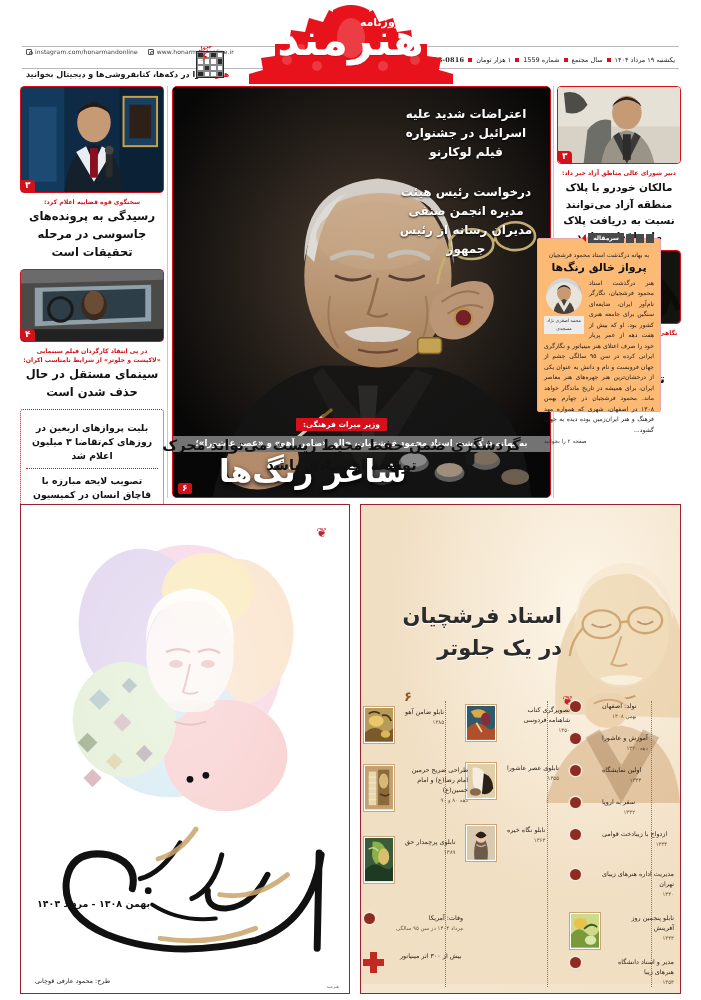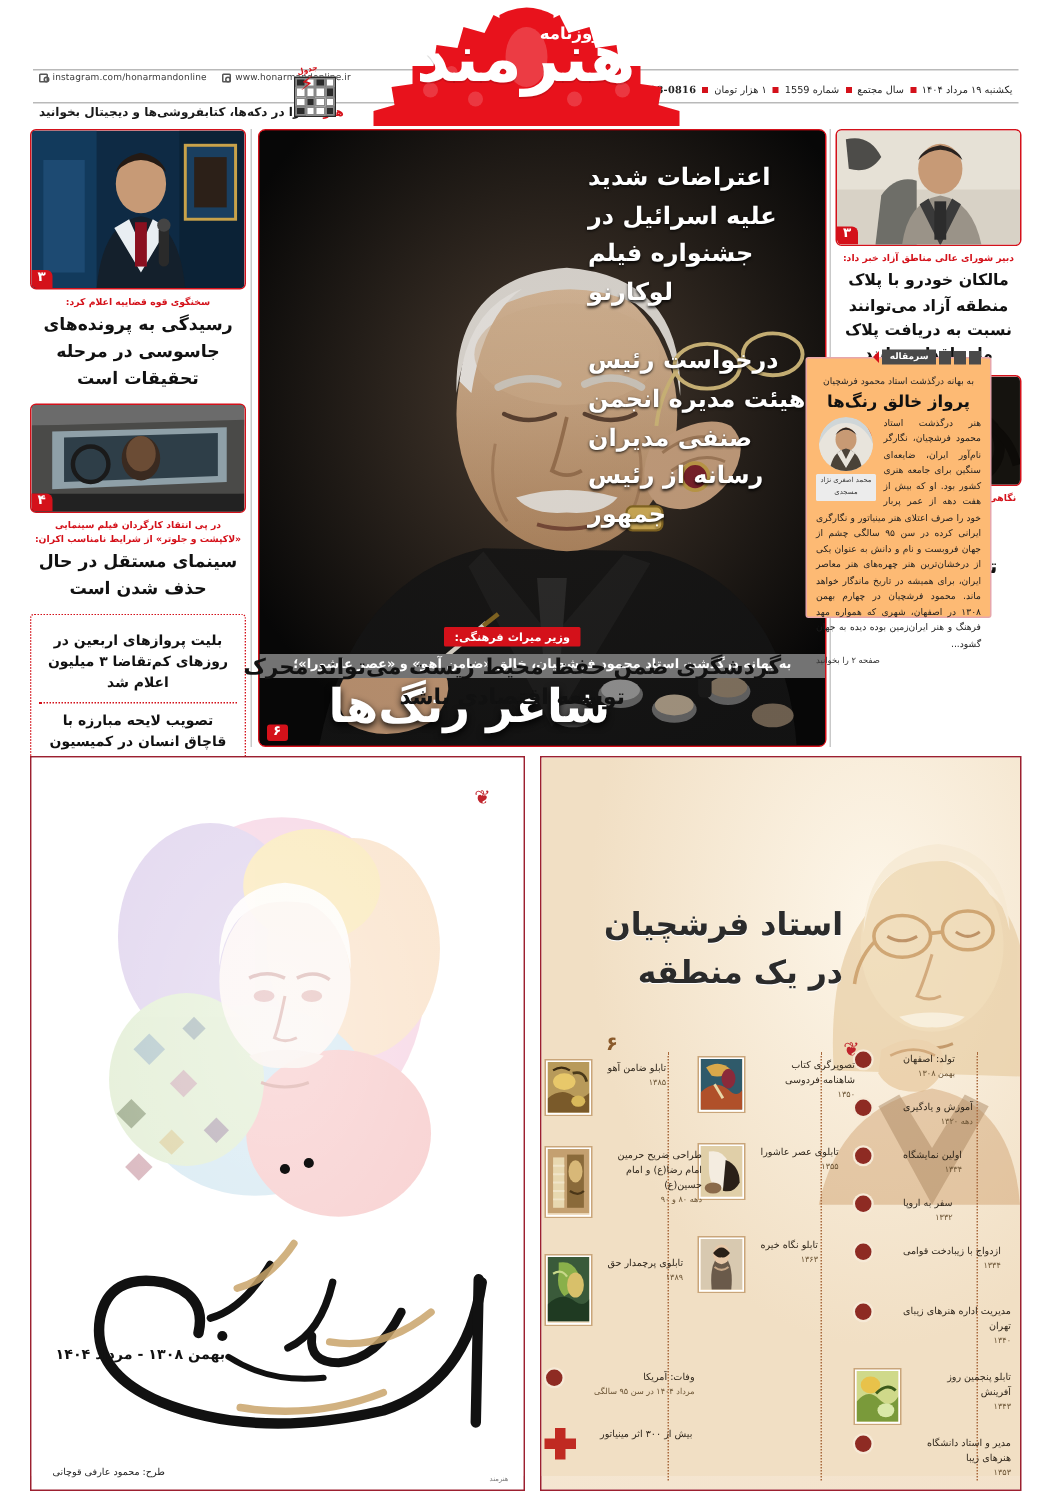--- a/index.html
+++ b/index.html
@@ -86,21 +86,21 @@
     line-height: 1.5; padding: 5px 1px; }
   .dotitem + .dotitem { border-top: 1.2px dotted #d4111a; }
   .dotitem .dk { display: block; color: #d4111a; font-size: 6px; font-weight: 700;
     line-height: 1.45; margin-bottom: 2px; }
 
   
   .main-frame { position: absolute; inset: 0; border: 1.8px solid #d4111a;
     border-radius: 5px; overflow: hidden; background: #000; }
   .main-photo { position: absolute; inset: 0; }
   .teaser { position: absolute; top: 18px; right: 10px; width: 148px; color: #fff;
-    font-size: 16px; font-weight: 700; text-align: left; line-height: 1.6;
+    font-size: 12px; font-weight: 700; text-align: center; line-height: 1.6;
     text-shadow: 0 1px 2px rgba(0,0,0,.9); }
   .teaser .t2 { margin-top: 20px; }
   .mainband { position: absolute; left: 0; right: 0; bottom: 0; }
   .mainband .red { background: #737373; color: #fff; font-size: 8.6px; font-weight: 700;
     text-align: center; padding: 2px 6px 3px; line-height: 1.3; }
   .mainband .big { color: #fff; font-size: 31px; font-weight: 700; text-align: left;
     line-height: 1.15; padding: 2px 0 7px; text-shadow: 0 2px 5px rgba(0,0,0,.95); margin-left: 46px; }
   .mainband .pg { position: absolute; bottom: 3px; left: 5px; background: #d4111a;
     color: #fff; font-size: 9px; font-weight: 700; padding: 0 4px 1px; border-radius: 2px; }
 
@@ -577,35 +577,35 @@
           <path d="M228 196 Q252 182 268 196 Q274 214 256 224 Q234 226 226 212Z" fill="#e8c99e"></path>
           <path d="M234 200 Q250 192 264 200" stroke="#c49058" stroke-width="1.8" fill="none"></path>
 
           <path d="M186 300 Q200 234 262 222 Q316 232 321 300 L321 300 Z" fill="#c9945c" opacity=".55"></path>
           <path d="M240 226 L262 262 L284 226 L300 234 L262 300 L226 234Z" fill="#8f6438" opacity=".5"></path>
         </g>
       </svg>
 
       <div class="info-title">
         <div>استاد فرشچیان</div>
-        <div>در یک منطقه</div>
+        <div>در یک جلوتر</div>
       </div>
       <div class="info-orn">❦</div>
       <div class="info-num">۶</div>
 
       <div class="tl-col" style="right:6px">
         <div class="spine"></div>
 
         <div class="tl-item" style="top:0px">
           <div class="tl-dot"></div>
           <div class="tl-txt"><span>تولد: اصفهان</span><span class="yr">بهمن ۱۳۰۸</span></div>
         </div>
         <div class="tl-item" style="top:32px">
           <div class="tl-dot"></div>
-          <div class="tl-txt"><span>آموزش و یادگیری</span><span class="yr">دهه ۱۳۲۰</span></div>
+          <div class="tl-txt"><span>آموزش و عاشورا</span><span class="yr">دهه ۱۳۲۰</span></div>
         </div>
         <div class="tl-item" style="top:64px">
           <div class="tl-dot"></div>
           <div class="tl-txt"><span>اولین نمایشگاه</span><span class="yr">۱۳۳۴</span></div>
         </div>
         <div class="tl-item" style="top:96px">
           <div class="tl-dot"></div>
           <div class="tl-txt"><span>سفر به اروپا</span><span class="yr">۱۳۳۲</span></div>
         </div>
         <div class="tl-item" style="top:128px">

